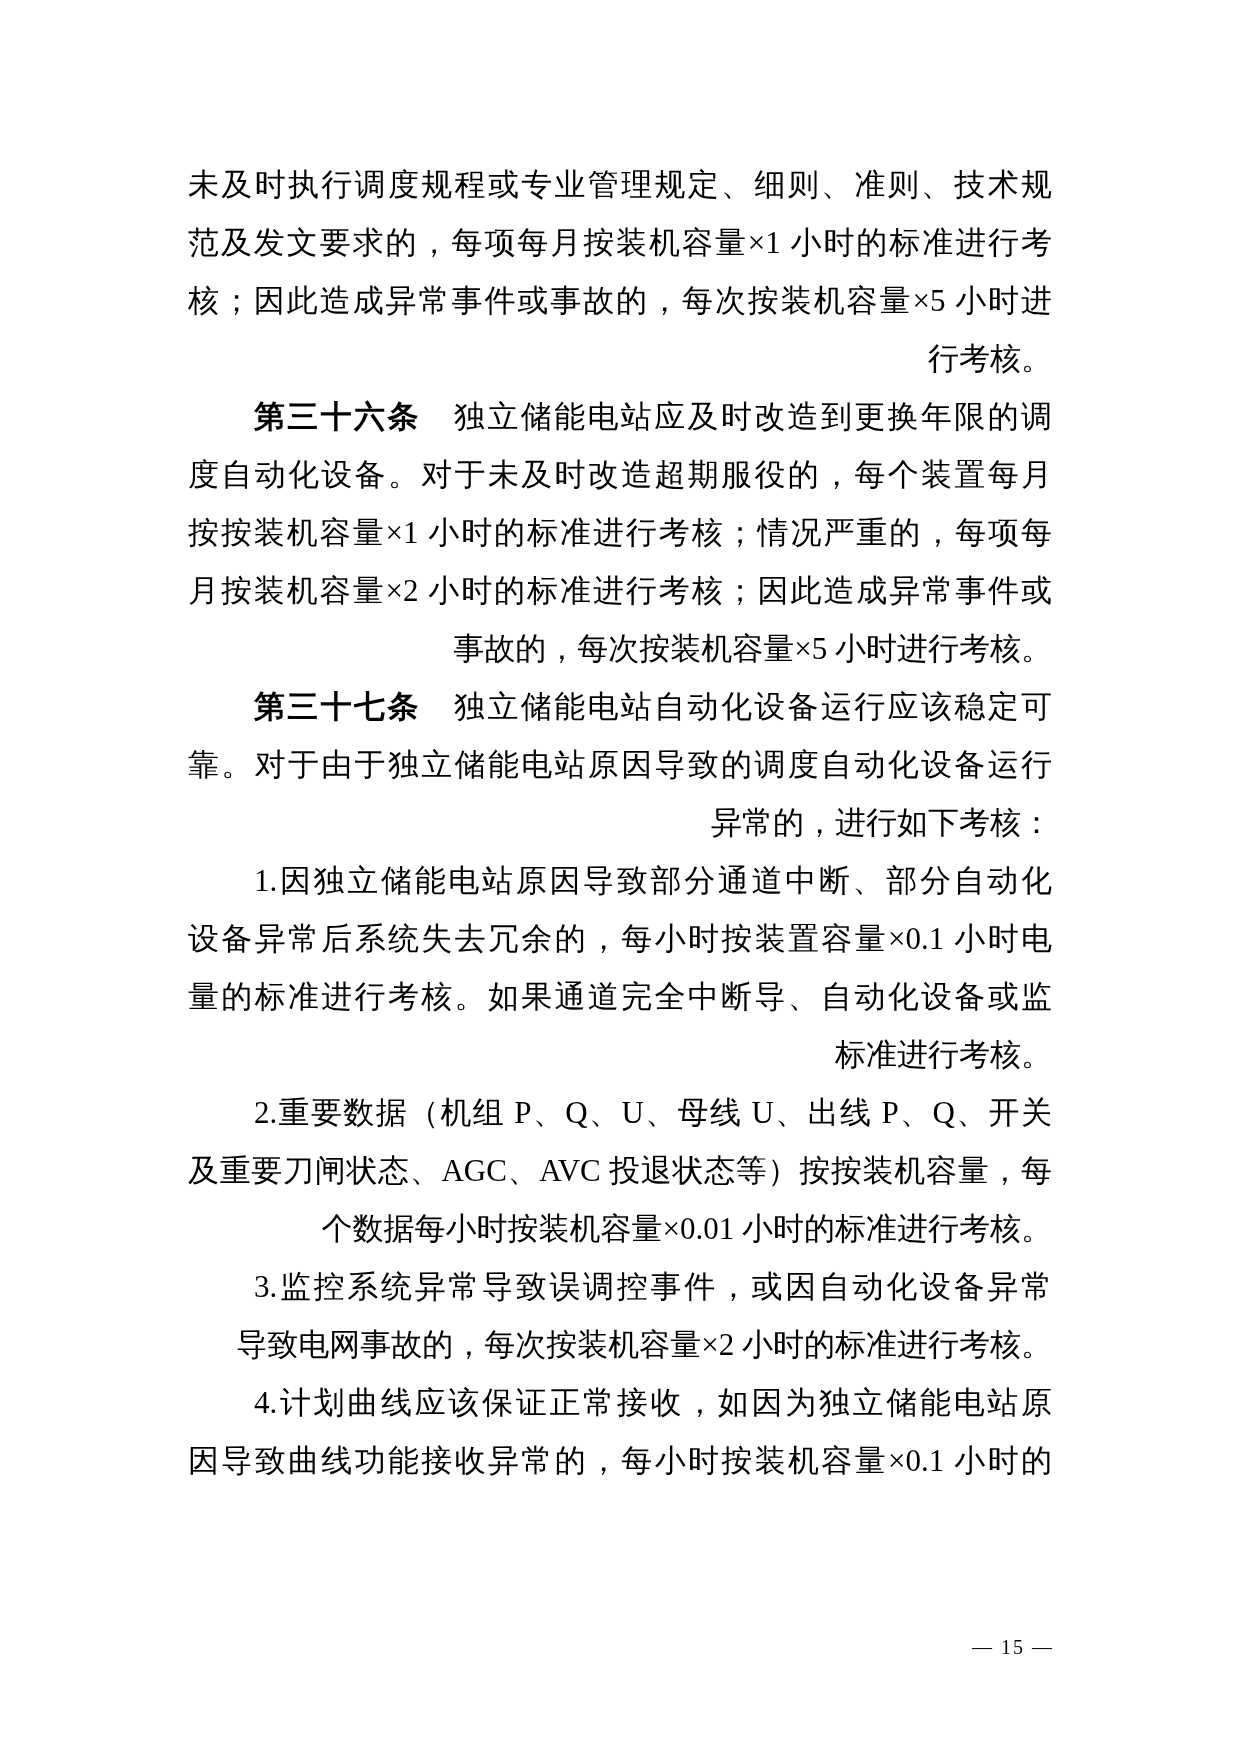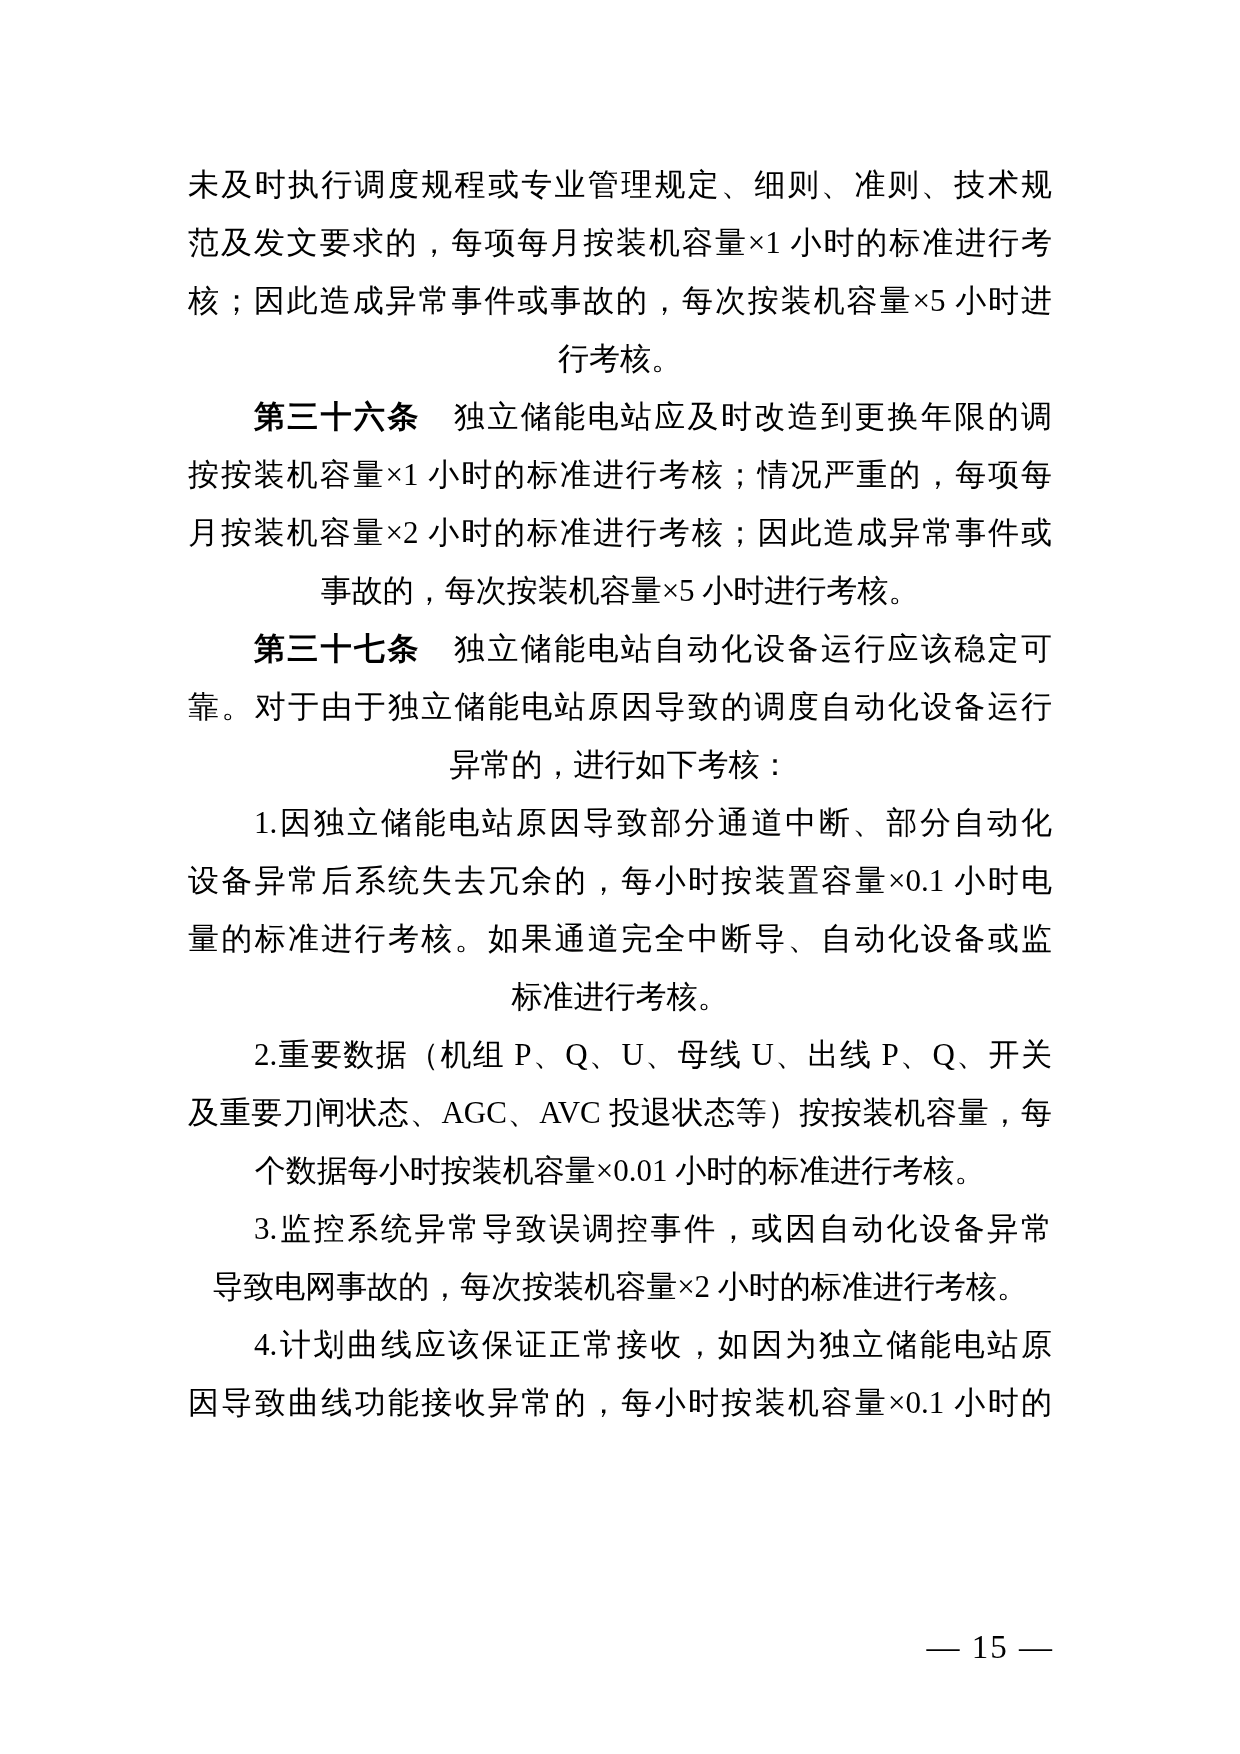--- a/index.html
+++ b/index.html
@@ -15,53 +15,54 @@
   .text-block {
     position: absolute;
     left: 188px;
     top: 156px;
     width: 864px;
   }
   .line {
     font-size: 31px;
     height: 58px;
     line-height: 58px;
-    text-align: center;
+    text-align: right;
     overflow: hidden;
     white-space: normal;
   }
   .line.justify {
     text-align: justify;
     text-align-last: justify;
   }
   .line.indent {
     text-indent: 66px;
   }
   .line b {
     font-weight: 700;
   }
   .page-number {
     position: absolute;
     top: 1626px;
     right: 186px;
-    font-size: 33px;
+    font-size: 20px;
     line-height: 42px;
     letter-spacing: 2px;
   }
 </style>
 </head>
 <body>
 
 <div class="page">
   <div class="text-block">
       <div class="line justify"><span>未及时执行调度规程或专业管理规定、细则、准则、技术规</span></div>
       <div class="line justify"><span>范及发文要求的，每项每月按装机容量×1 小时的标准进行考</span></div>
       <div class="line justify"><span>核；因此造成异常事件或事故的，每次按装机容量×5 小时进</span></div>
       <div class="line"><span>行考核。</span></div>
       <div class="line justify indent"><b>第三十六条</b><span>　独立储能电站应及时改造到更换年限的调</span></div>
+      <div class="line justify"><span>度自动化设备。对于未及时改造超期服役的，每个装置每月</span></div>
       <div class="line justify"><span>按按装机容量×1 小时的标准进行考核；情况严重的，每项每</span></div>
       <div class="line justify"><span>月按装机容量×2 小时的标准进行考核；因此造成异常事件或</span></div>
       <div class="line"><span>事故的，每次按装机容量×5 小时进行考核。</span></div>
       <div class="line justify indent"><b>第三十七条</b><span>　独立储能电站自动化设备运行应该稳定可</span></div>
       <div class="line justify"><span>靠。对于由于独立储能电站原因导致的调度自动化设备运行</span></div>
       <div class="line"><span>异常的，进行如下考核：</span></div>
       <div class="line justify indent"><span>1.因独立储能电站原因导致部分通道中断、部分自动化</span></div>
       <div class="line justify"><span>设备异常后系统失去冗余的，每小时按装置容量×0.1 小时电</span></div>
       <div class="line justify"><span>量的标准进行考核。如果通道完全中断导、自动化设备或监</span></div>
       <div class="line"><span>标准进行考核。</span></div>

